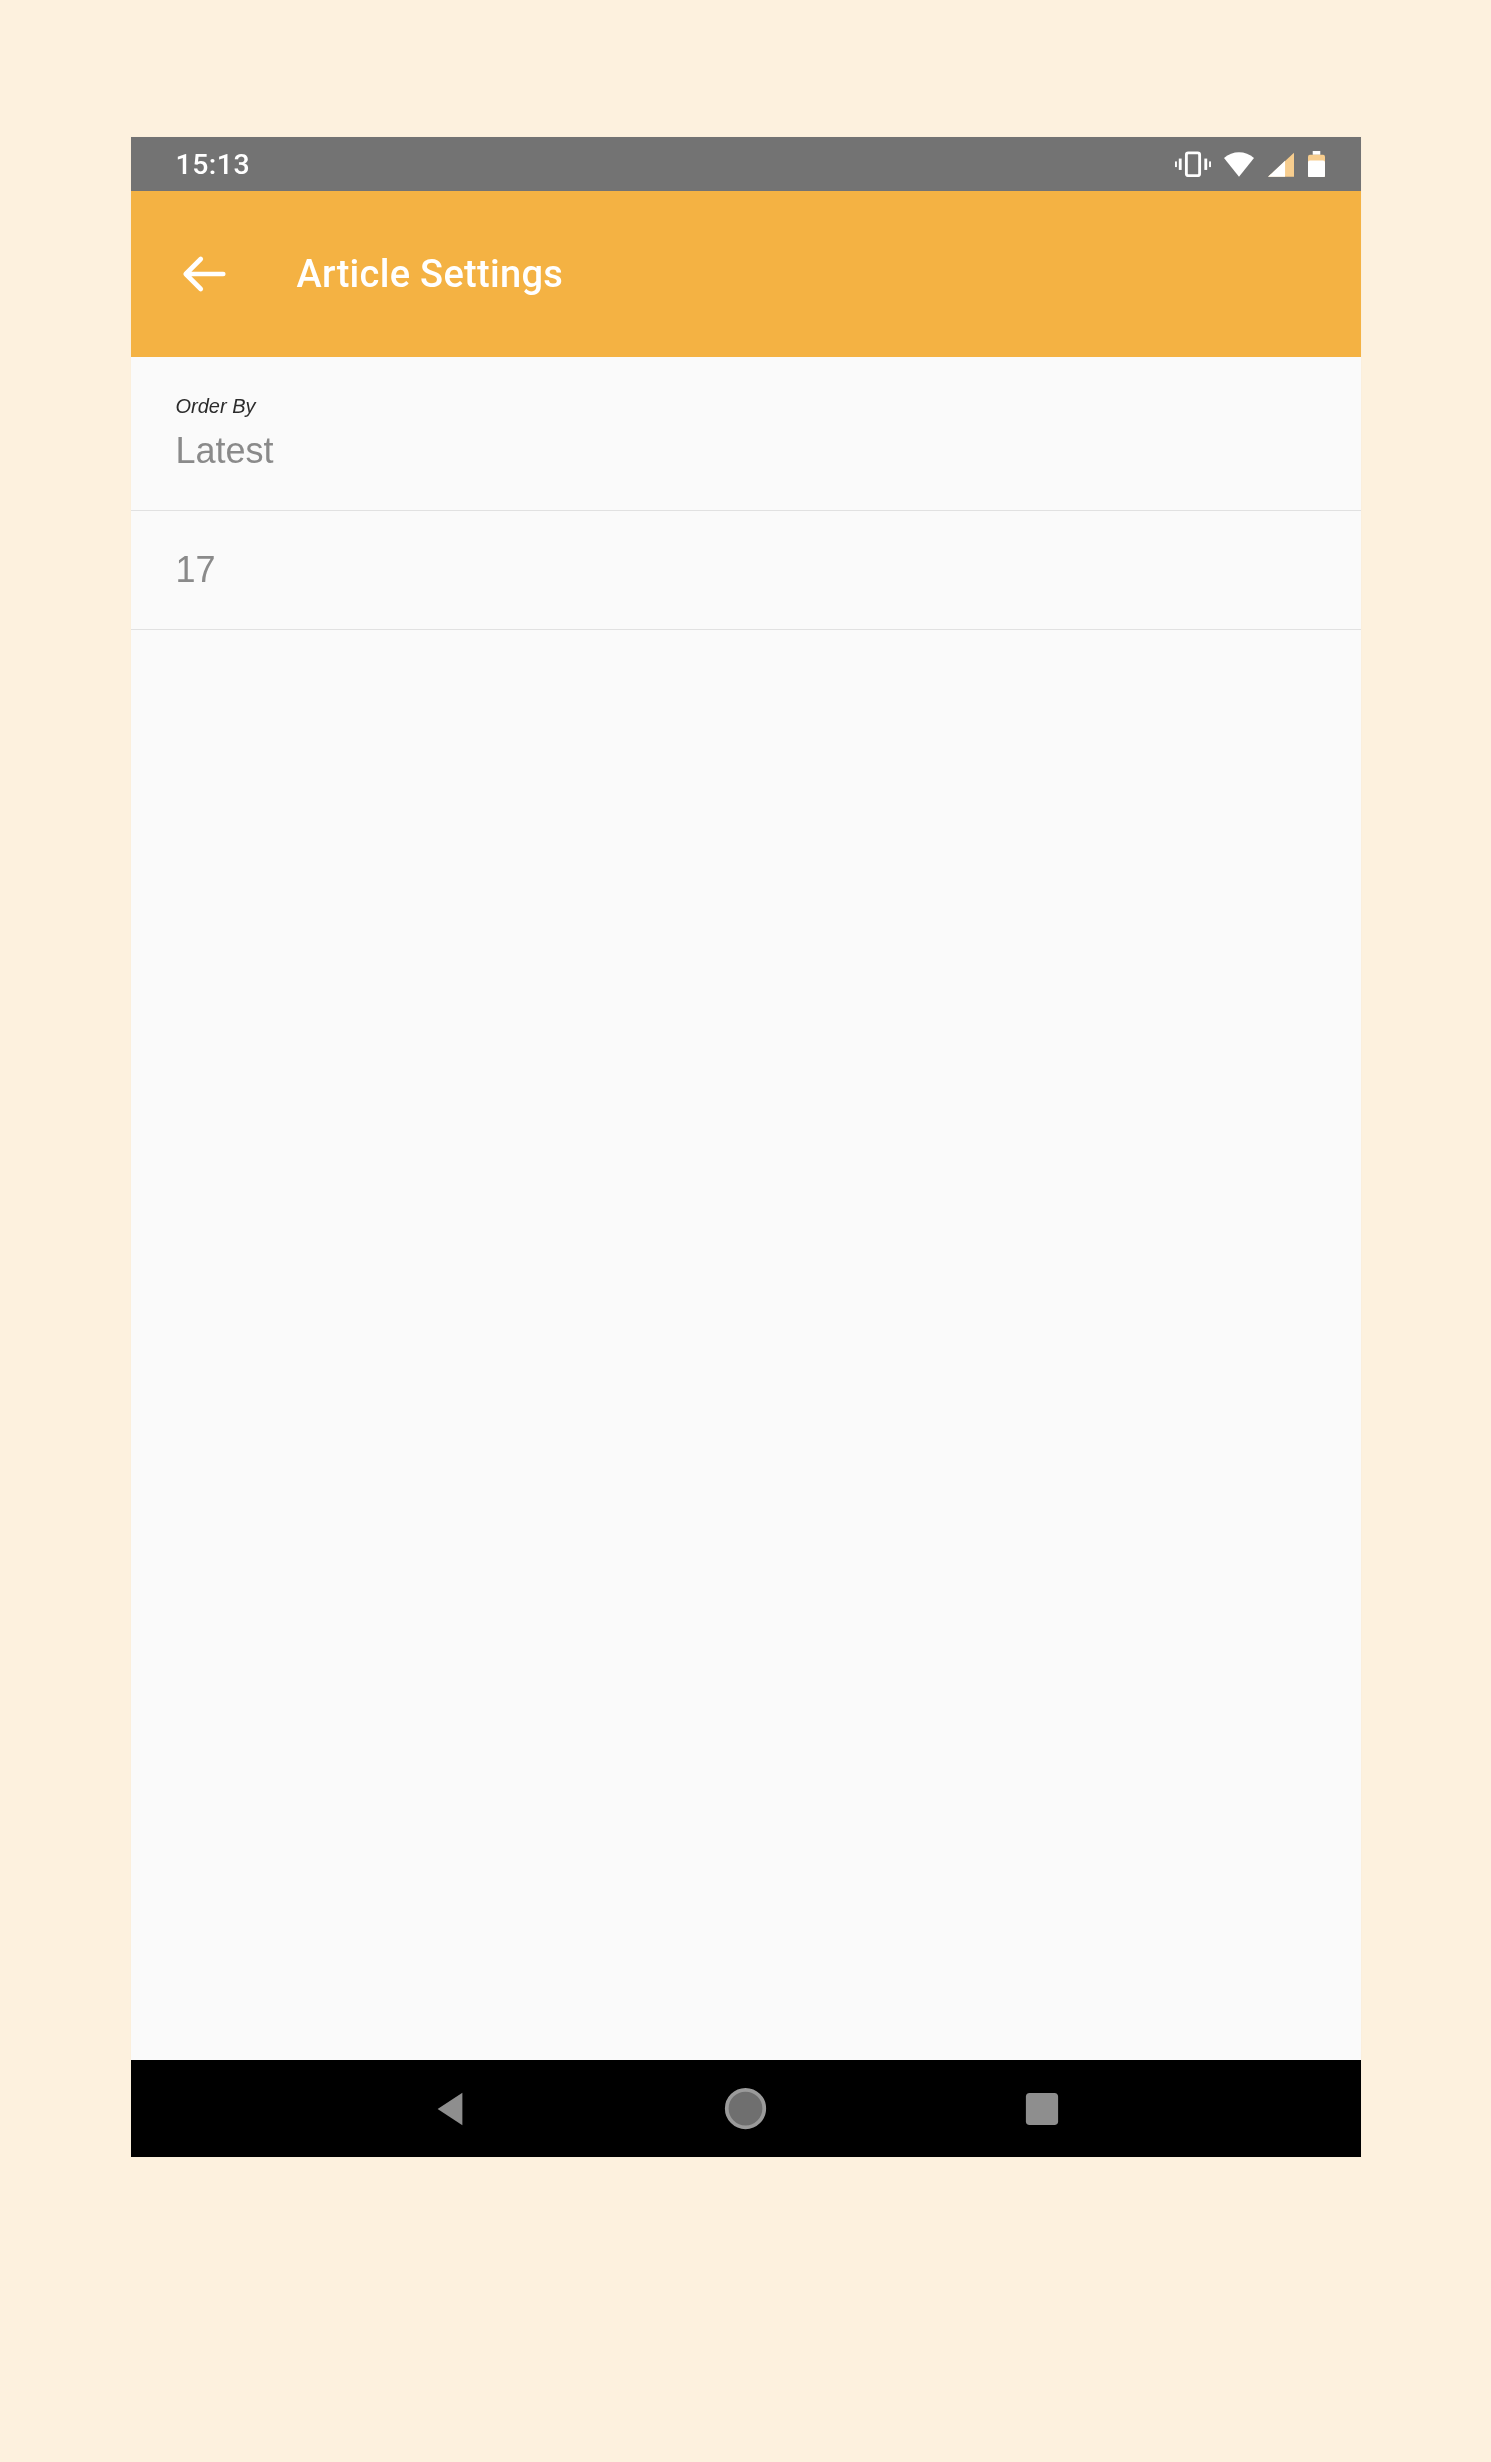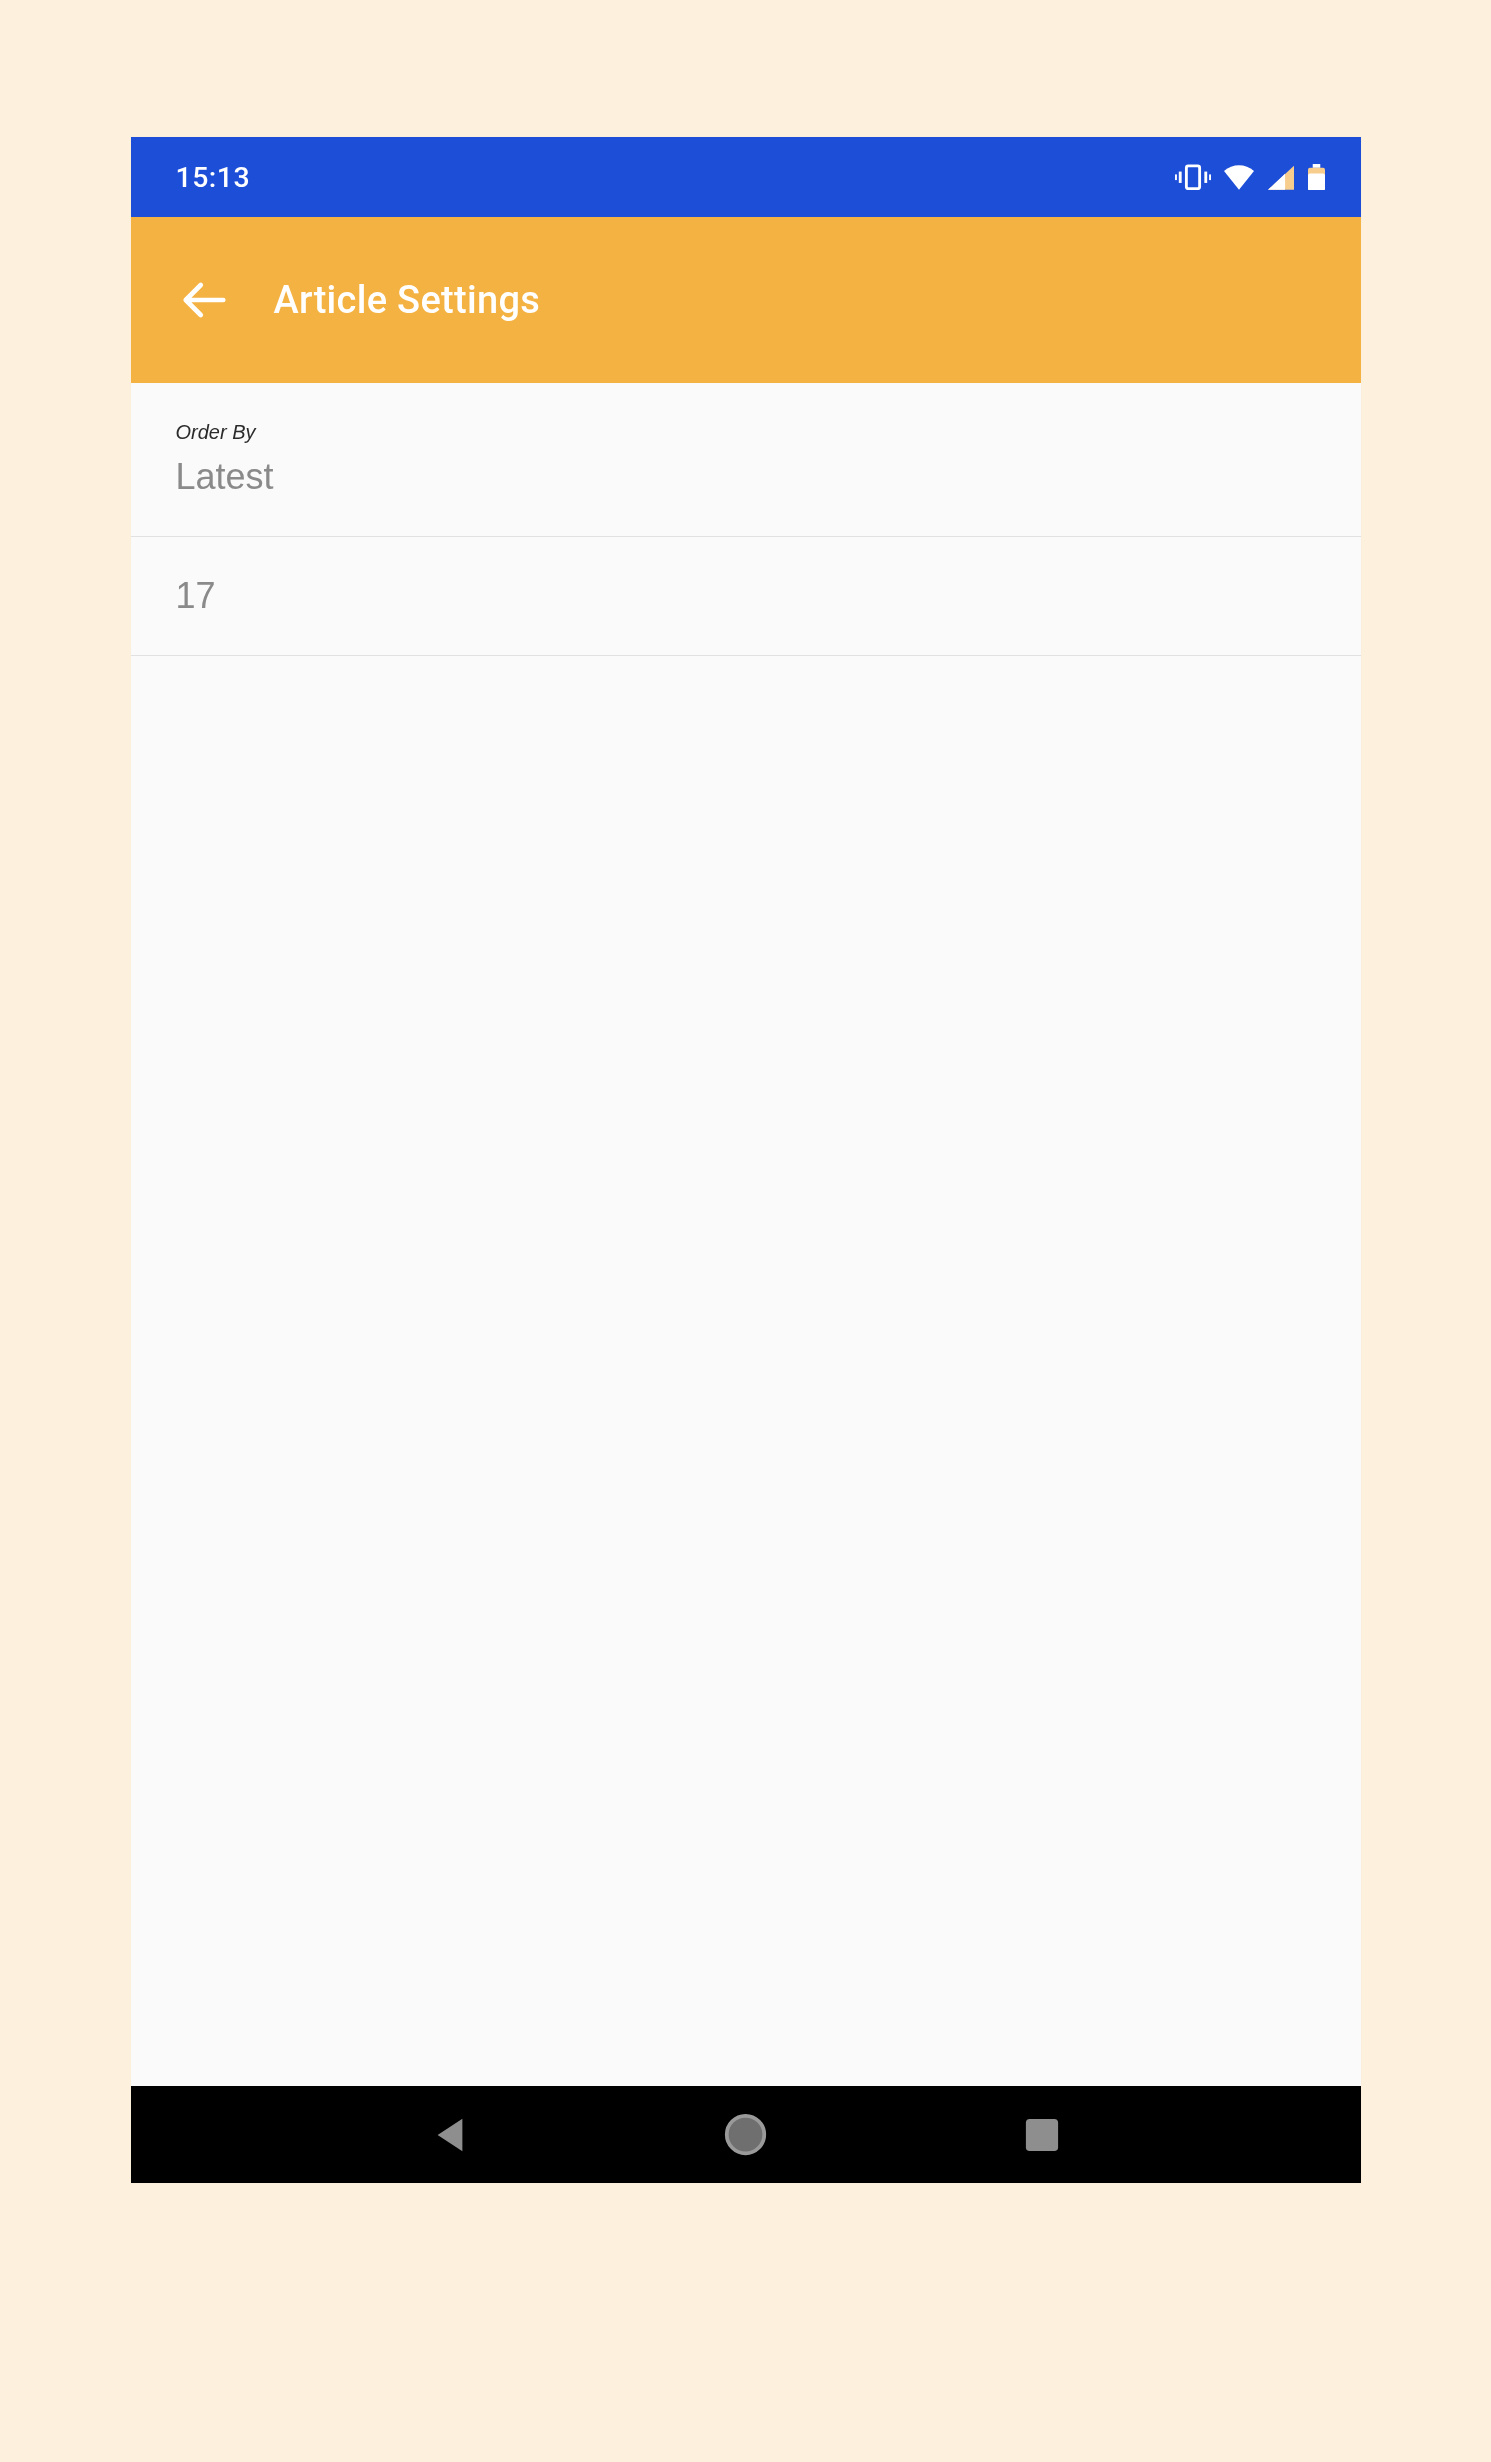--- a/index.html
+++ b/index.html
@@ -17,22 +17,22 @@
       padding: 137px 0;
     }
     .device {
       width: 1230px;
       background: #f5f5f5;
       display: flex;
       flex-direction: column;
       box-shadow: 0 0 0 0.9px rgba(0,0,0,0.01);
     }
     .status-bar {
-      height: 80px;
-      background: #1d4ed8;
+      height: 54px;
+      background: #737373;
       display: flex;
       align-items: center;
       justify-content: space-between;
       padding: 0 36px 0 45px;
       color: #fff;
     }
     .status-bar .time {
       font-size: 28.4px;
       font-weight: 500;
       letter-spacing: 0.5px;
@@ -42,21 +42,21 @@
       align-items: center;
       gap: 13.3px;
     }
     .status-bar .icons svg { display: block; }
     .app-bar {
       height: 166px;
       background: #f4b243;
       display: flex;
       align-items: center;
       padding: 0 0 0 51px;
-      gap: 47px;
+      gap: 70px;
       color: #fff;
     }
     .app-bar .back-button {
       width: 45px;
       height: 45px;
       display: flex;
       align-items: center;
       justify-content: center;
       cursor: pointer;
       border: none;

